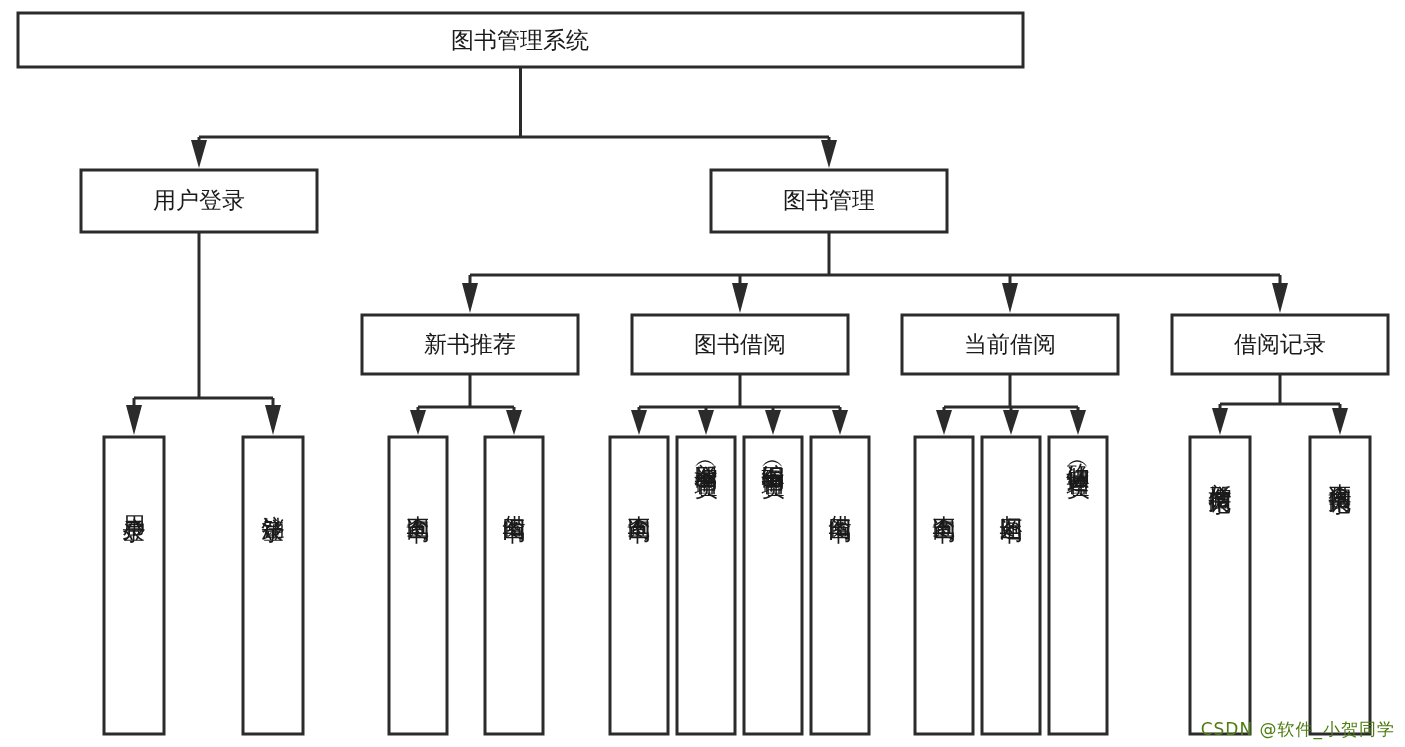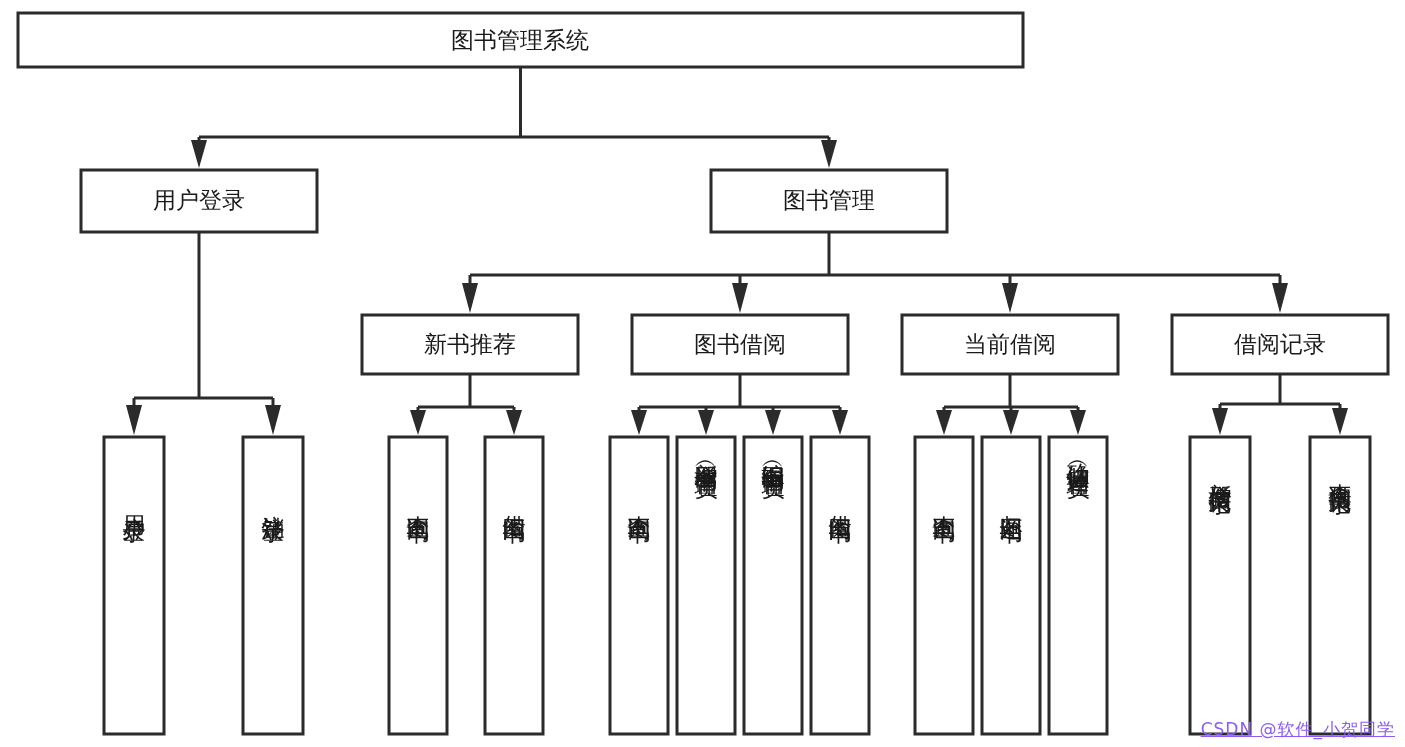--- a/index.html
+++ b/index.html
@@ -12,23 +12,23 @@
   .arrow-head{fill:#2b2b2b;stroke:none;}
   .node-label{fill:#1a1a1a;font-size:23px;
               font-family:"DejaVu Sans","Liberation Sans",sans-serif;
               text-anchor:middle;dominant-baseline:middle;}
   .vert-box{position:absolute;display:flex;align-items:flex-start;
             justify-content:center;box-sizing:border-box;}
   .vert-text{writing-mode:vertical-rl;text-orientation:upright;
              font-size:23px;line-height:1.08;letter-spacing:2px;
              color:#1a1a1a;white-space:nowrap;
              font-family:"DejaVu Sans","Liberation Sans",sans-serif;}
-  .watermark{position:absolute;right:10px;bottom:6px;color:#8b5cf6;
+  .watermark{position:absolute;right:10px;bottom:6px;color:#4d7c0f;
              font-size:17px;letter-spacing:1px;white-space:nowrap;
-             font-family:"DejaVu Sans","Liberation Sans",sans-serif;text-decoration:underline;}
+             font-family:"DejaVu Sans","Liberation Sans",sans-serif;}
 </style>
 </head>
 <body>
 
 <div id="stage">
 
   <svg id="diagram" viewBox="0 0 1405 747">
 
     <g>
       <path class="edge" d="M 520.5 67 L 520.5 137"></path>

